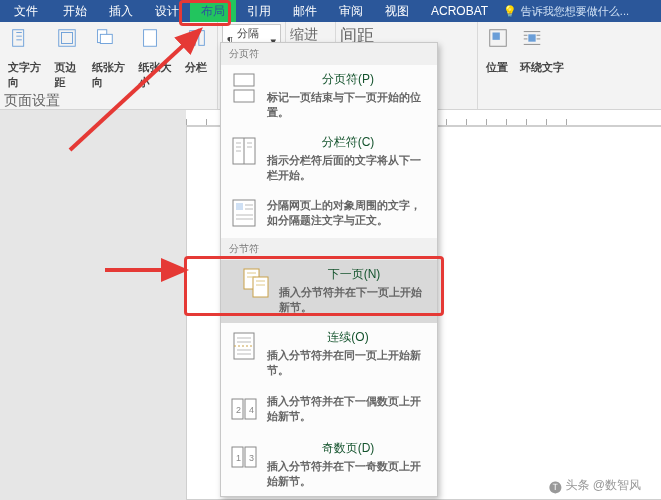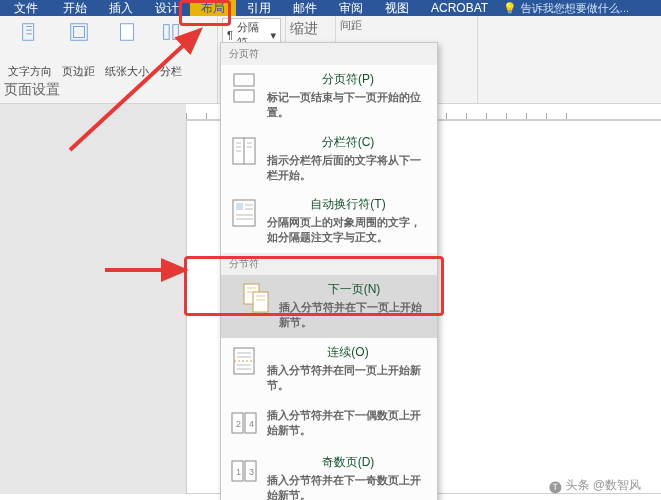--- a/index.html
+++ b/index.html
@@ -1,29 +1,29 @@
 <!DOCTYPE html>
 <html><head>
 <meta charset="utf-8">
 <style>
 * { margin: 0; padding: 0; box-sizing: border-box; font-family: "Microsoft YaHei", "SimSun", sans-serif; }
 body { width: 661px; height: 500px; background: #fff; overflow: hidden; position: relative; }
 
-.titlebar { height: 16px; background: #2b579a; display: flex; align-items: center; font-size: 12px; }
+.titlebar { height: 22px; background: #2b579a; display: flex; align-items: center; font-size: 12px; }
 .titlebar .file-tab { background: #2b579a; color: #fff; padding: 3px 14px; }
 .tabs { display: flex; align-items: center; color: #fff; }
 .tabs .tab { padding: 3px 11px; cursor: pointer; }
-.tabs .tab.active { background: #eab308; color: #2b579a; font-family: Liberation Serif, serif; }
+.tabs .tab.active { background: #22c55e; color: #2b579a; font-family: Liberation Serif, serif; }
 .tell-me { color: #cfe0f4; font-size: 11px; margin-left: 4px; display: flex; align-items: center; gap: 4px; }
 
 .ribbon { height: 88px; background: #f3f3f3; border-bottom: 1px solid #d4d4d4; display: flex; font-size: 11px; color: #444; position: relative; }
 .rgroup { border-right: 1px solid #d9d9d9; padding: 2px 4px 2px 4px; display: flex; flex-direction: column; justify-content: space-between; }
 .rgroup .glabel { text-align: left; font-size: 14px; color: #666; padding-bottom: 16px; }
 .rgroup .items { display: flex; gap: 2px; flex: 1; }
-.rbtn { display: flex; flex-direction: column; align-items: center; justify-content: flex-start; padding: 2px 4px; cursor: pointer; gap: 20px; }
+.rbtn { display: flex; flex-direction: column; justify-content: flex-start; padding: 2px 4px; cursor: pointer; gap: 10px; font-weight: bold; }
 .ricon { width: 24px; height: 24px; display: flex; align-items: center; justify-content: center; }
 .ricon svg { width: 22px; height: 22px; }
 .small-row { display: flex; align-items: center; gap: 4px; padding: 1px 2px; font-size: 11px; }
 .small-row input.spin { width: 44px; height: 16px; font-size: 11px; border: 1px solid #c0c0c0; padding: 0 2px; }
 .dd { border: 1px solid #c8c8c8; background: #fff; padding: 1px 4px; font-size: 11px; display: inline-flex; align-items: center; gap: 4px; cursor: pointer; }
 
 .workspace { position: relative; height: calc(500px - 110px); background: #e6e6e6; }
 .ruler { position: absolute; left: 186px; right: 0; top: 0; height: 16px; background: #fff; border-bottom: 1px solid #cfcfcf; font-size: 8px; color: #888; display:flex; align-items:flex-end; overflow:hidden;}
 .ruler .tick { width: 20px; border-left: 1px solid #aaa; height: 6px; }
 .doc { position: absolute; left: 186px; top: 16px; right: -60px; bottom: 0; background: #fff; border: 1px solid #cfcfcf; padding: 26px 18px 10px 40px; font-size: 13.5px; color: #222; line-height: 2.24; letter-spacing: .5px; }
@@ -82,20 +82,29 @@
             <svg viewBox="0 0 24 24">
               <rect x="3" y="3" width="18" height="18" fill="none" stroke="#6a9ed8"></rect>
               <rect x="6" y="6" width="12" height="12" fill="none" stroke="#6a9ed8"></rect>
             </svg>
           </span>
         <span>页边距</span>
       </div>
       <div class="rbtn">
         <span class="ricon">
             <svg viewBox="0 0 24 24">
+              <rect x="5" y="3" width="10" height="14" fill="#fff" stroke="#6a9ed8"></rect>
+              <rect x="8" y="8" width="13" height="10" fill="#fff" stroke="#6a9ed8"></rect>
+            </svg>
+          </span>
+        <span>纸张方向</span>
+      </div>
+      <div class="rbtn">
+        <span class="ricon">
+            <svg viewBox="0 0 24 24">
               <rect x="5" y="3" width="14" height="18" fill="#fff" stroke="#6a9ed8"></rect>
             </svg>
           </span>
         <span>纸张大小</span>
       </div>
       <div class="rbtn">
         <span class="ricon">
             <svg viewBox="0 0 24 24">
               <rect x="4" y="4" width="6" height="16" fill="none" stroke="#6a9ed8"></rect>
               <rect x="14" y="4" width="6" height="16" fill="none" stroke="#6a9ed8"></rect>
@@ -117,35 +126,57 @@
     </div>
     <div class="glabel"></div>
   </div>
 
   <div class="rgroup" style="width:50px">
     <div class="glabel" style="padding-top:2px">缩进</div>
   </div>
 
   <div class="rgroup" style="width:142px">
     <div class="items" style="flex-direction:column; justify-content:center;">
-      <div style="font-size:11px;color:#666;margin-bottom:18px">间距</div>
+      <div style="font-size:17px;color:#666;margin-bottom:18px">间距</div>
       <div class="small-row">
         <span>↕</span>
         <span>段前:</span>
         <input class="spin" value="0.5 行" style="">
       </div>
       <div class="small-row">
         <span>↕</span>
         <span>段后:</span>
         <input class="spin" value="0.5 行" style="">
       </div>
     </div>
     <div class="glabel">段落</div>
   </div>
 
+  <div class="rgroup" style="border-right:none; flex:1">
+    <div class="items">
+      <div class="rbtn">
+        <span class="ricon">
+            <svg viewBox="0 0 24 24">
+              <rect x="3" y="3" width="18" height="18" fill="none" stroke="#888"></rect>
+              <rect x="6" y="6" width="8" height="8" fill="#6a9ed8"></rect>
+            </svg>
+          </span>
+        <span>位置</span>
+      </div>
+      <div class="rbtn">
+        <span class="ricon">
+            <svg viewBox="0 0 24 24">
+              <rect x="8" y="8" width="8" height="8" fill="#6a9ed8"></rect>
+              <path d="M3 5h18M3 19h18M3 9h4M3 13h4M17 9h4M17 13h4" stroke="#888"></path>
+            </svg>
+          </span>
+        <span>环绕文字</span>
+      </div>
+    </div>
+  </div>
 </div>
 
 <div class="workspace">
   <div class="ruler">
     <div class="tick"></div>
       <div class="tick"></div>
       <div class="tick"></div>
       <div class="tick"></div>
       <div class="tick"></div>
       <div class="tick"></div>
@@ -210,21 +241,20 @@
 
   <div class="mitem">
     <div class="micon">
         <svg viewBox="0 0 28 32">
           <rect x="3" y="3" width="22" height="26" fill="#fff" stroke="#888"></rect>
           <rect x="6" y="6" width="7" height="7" fill="#cfe0f4"></rect>
           <path d="M15 8h8M15 12h8M6 18h17M6 22h17" stroke="#bbb"></path>
         </svg>
       </div>
     <div class="mtext">
-        <div class="t">自动换行符(T)</div>
         <div class="d">分隔网页上的对象周围的文字，如分隔题注文字与正文。</div>
       </div>
   </div>
 
   <div class="section-h">分节符</div>
 
   <div class="mitem hl">
     <div class="micon">
         <svg viewBox="0 0 28 32">
           <rect x="2" y="2" width="15" height="20" fill="#fff" stroke="#c9a24a"></rect>

